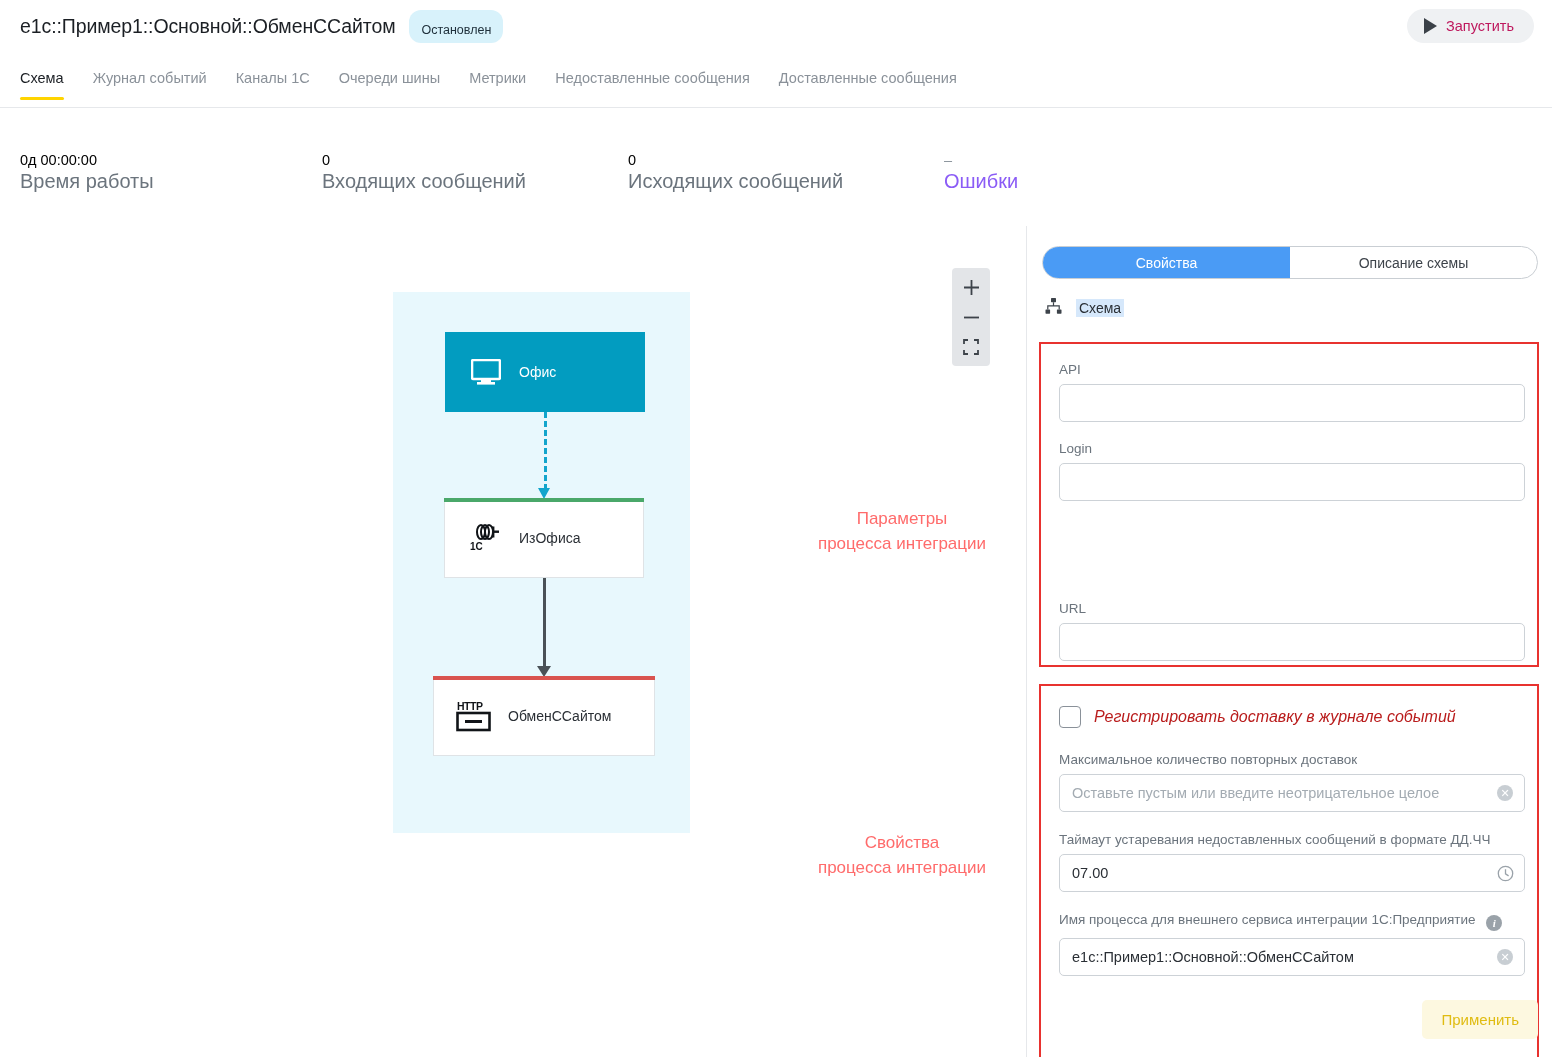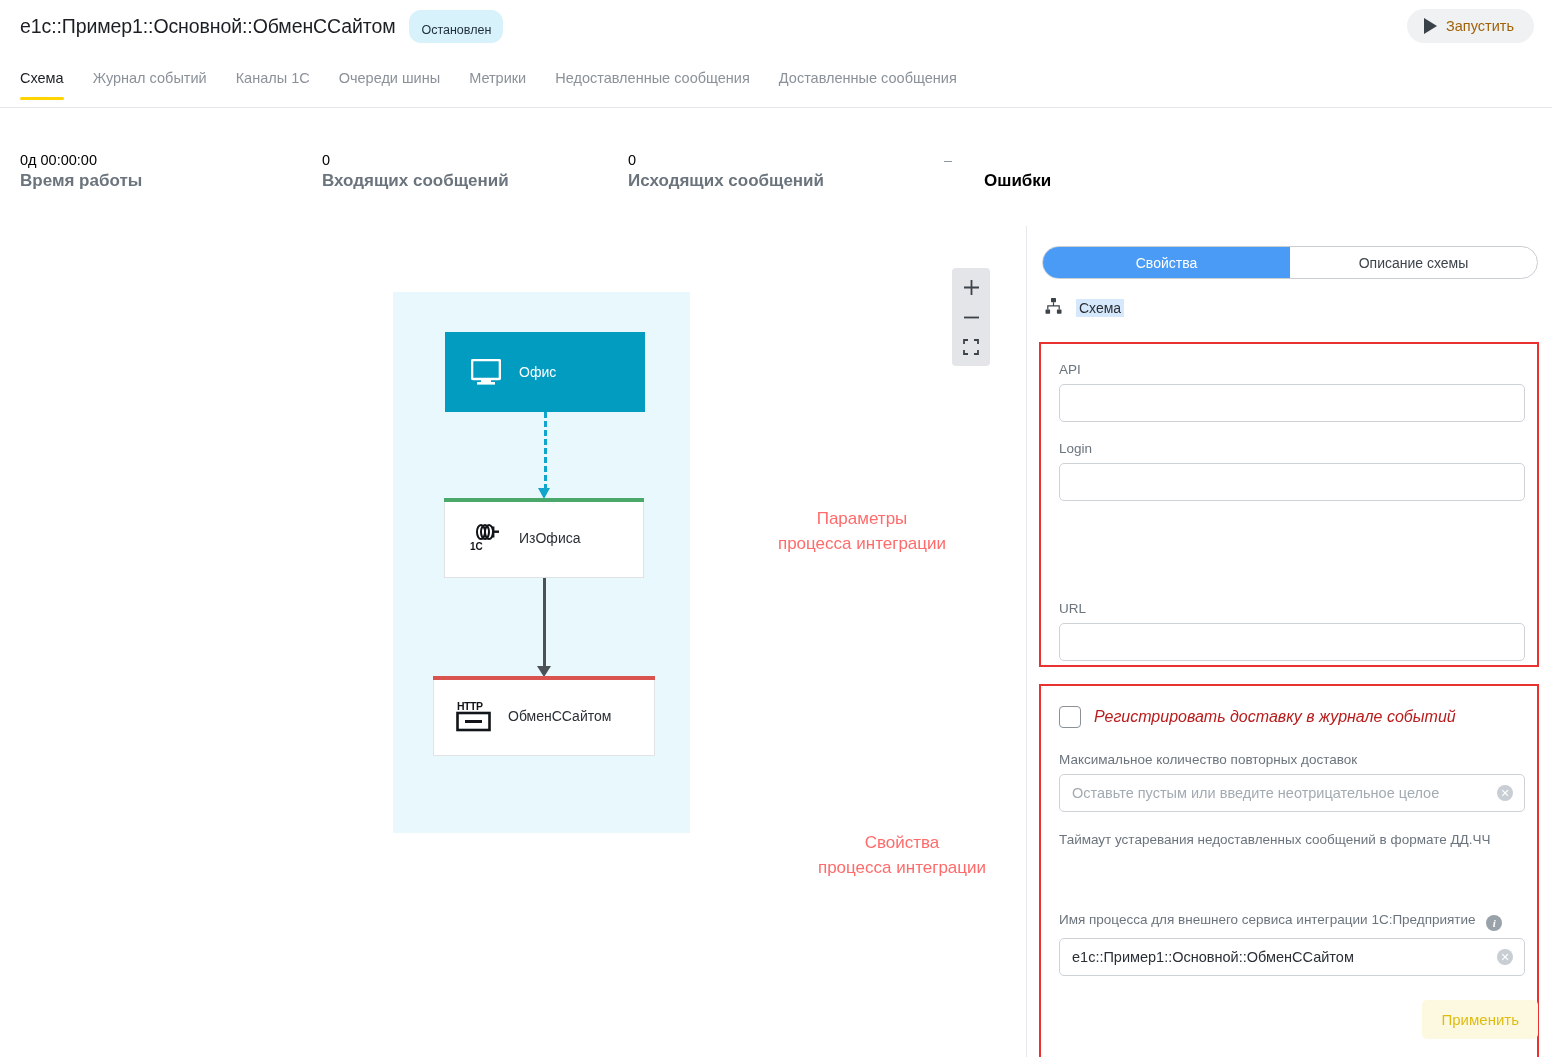--- a/index.html
+++ b/index.html
@@ -25,21 +25,21 @@
     margin-left: 14px;
     background: #d8f2fb; color: #20313c;
     font-size: 12.5px; padding: 13px 12px 6px; border-radius: 12px;
     white-space: nowrap;
   }
   .run-btn {
     position: absolute; right: 18px; top: 9px;
     display: flex; align-items: center; gap: 9px;
     background: #eff1f3; border: none; border-radius: 19px;
     padding: 9px 20px 9px 17px; cursor: pointer;
-    font-size: 14.5px; color: #a16207; font-family: inherit;
+    font-size: 14.5px; color: #be185d; font-family: inherit;
   }
   .play-tri {
     width: 0; height: 0; border-style: solid;
     border-width: 8px 0 8px 13px;
     border-color: transparent transparent transparent #3b4148;
   }
 
   
   .tabbar {
     position: absolute; left: 0; top: 66px; width: 1552px; height: 42px;
@@ -56,23 +56,23 @@
     height: 3px; background: #ffd400; border-radius: 2px;
   }
 
   
   .metrics {
     position: absolute; left: 0; top: 140px; width: 1040px; height: 60px;
     padding: 0 20px;
   }
   .metric { position: absolute; top: 10px; }
   .metric-value { font-size: 14.5px; color: #000000; line-height: 20px; }
-  .metric-label { font-size: 17px; color: #6b747d; line-height: 22px; font-weight: bold; }
+  .metric-label { font-size: 20px; color: #6b747d; line-height: 22px; }
   .metric.muted .metric-value { color: #8e979f; }
-  .metric.muted .metric-label { color: #000000; margin-left: 40px; }
+  .metric.muted .metric-label { color: #8b5cf6; }
 
   
   .canvas-pane {
     position: absolute; left: 0; top: 226px; width: 1027px; height: 831px;
     background: #fff; border-right: 1px solid #e6e8eb; overflow: hidden;
   }
   .diagram-bg {
     position: absolute; left: 393px; top: 66px; width: 297px; height: 541px;
     background: #e8f8fd;
   }
@@ -137,21 +137,21 @@
   .zoom-btn {
     width: 38px; height: 31px; display: flex; align-items: center; justify-content: center;
     cursor: pointer; color: #3d434a;
   }
 
   
   .annot {
     position: absolute; color: #ff6b6b; font-size: 17px; line-height: 25px;
     text-align: center; width: 260px; white-space: pre-line;
   }
-  .annot-1 { left: 732px; top: 280px; }
+  .annot-1 { left: 772px; top: 280px; }
   .annot-2 { left: 772px; top: 604px; }
 
   
   .props-pane {
     position: absolute; left: 1028px; top: 226px; width: 524px; height: 831px;
     background: #fff;
   }
   .seg-wrap {
     position: absolute; left: 14px; top: 20px; width: 496px; height: 33px;
     border: 1px solid #c9ced3; border-radius: 17px; display: flex; overflow: hidden;
@@ -380,20 +380,29 @@
         <div class="fld-wrap">
           <input class="fld-input" type="text" placeholder="Оставьте пустым или введите неотрицательное целое" style="">
           <span class="fld-suffix">
             <span class="clear-x">✕</span>
           </span>
         </div>
       </div>
 
       <div class="fld" style="top:146px;">
         <div class="fld-label">Таймаут устаревания недоставленных сообщений в формате ДД.ЧЧ</div>
+        <div class="fld-wrap">
+          <input class="fld-input" type="text" value="07.00" style="">
+          <span class="fld-suffix">
+            <svg width="17" height="17" viewBox="0 0 17 17" fill="none" stroke="#9aa2a9" stroke-width="1.3">
+              <circle cx="8.5" cy="8.5" r="7.2"></circle>
+                <path d="M8.5 4.3v4.6l3.1 2"></path>
+            </svg>
+          </span>
+        </div>
       </div>
 
       <div class="fld" style="top:226px;">
         <div class="fld-label">
           <span>Имя процесса для внешнего сервиса интеграции 1С:Предприятие</span>
           <span class="info-dot">i</span>
         </div>
         <div class="fld-wrap">
           <input class="fld-input" type="text" value="e1c::Пример1::Основной::ОбменССайтом" style="">
           <span class="fld-suffix">

